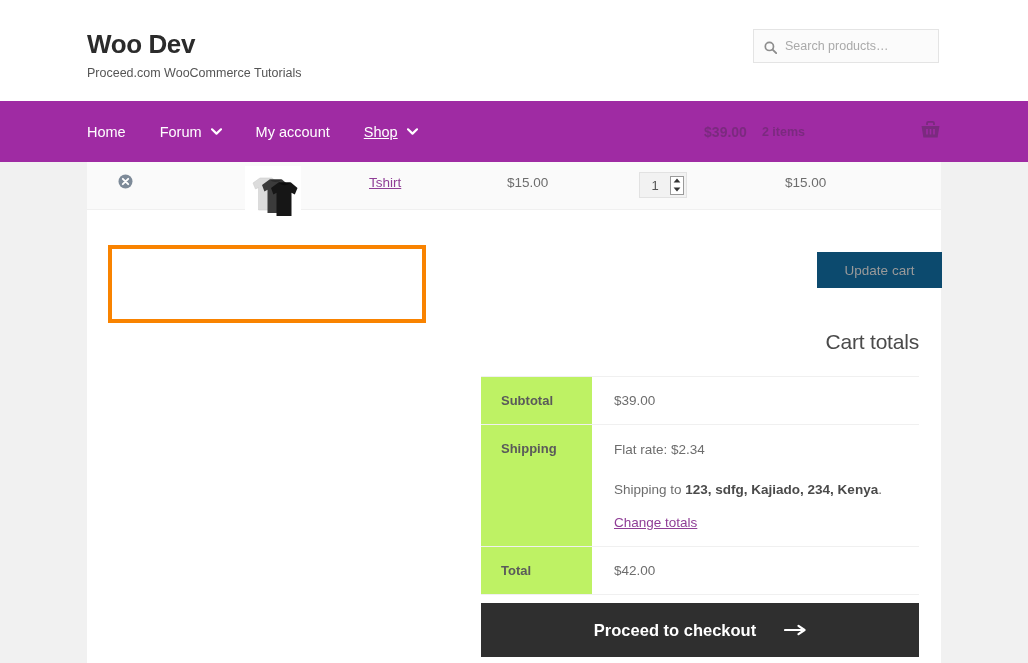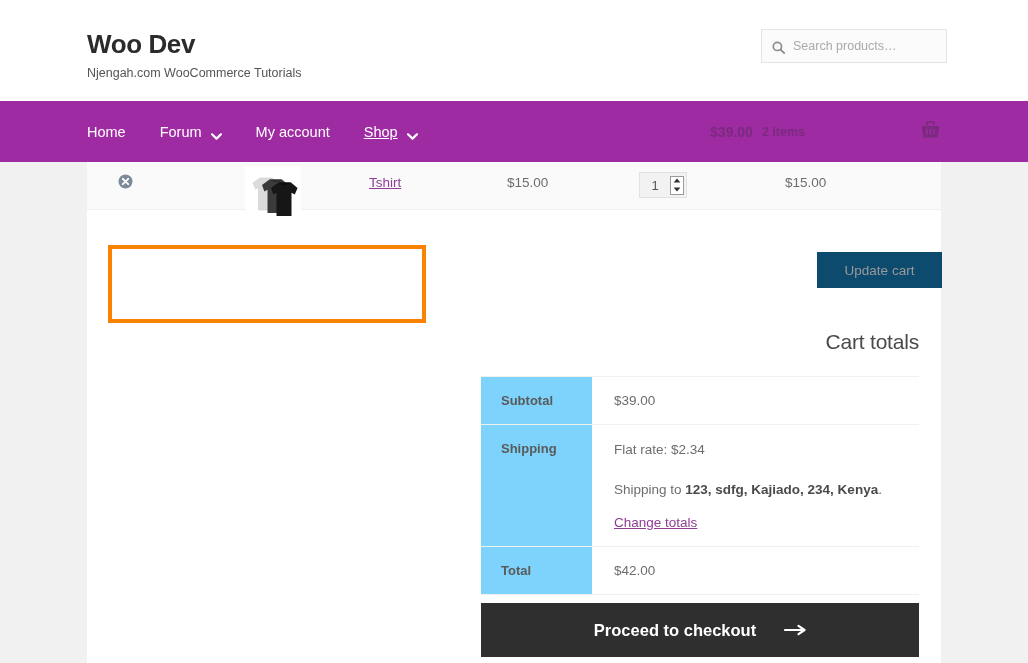--- a/index.html
+++ b/index.html
@@ -24,53 +24,53 @@
     letter-spacing: -0.4px; line-height: 30px;
   }
   .brand-tagline {
     font-size: 12.5px; color: #555555; margin-top: 7px; line-height: 14px;
   }
   .search-box {
     position: absolute; left: 753px; top: 29px;
     width: 186px; height: 34px;
     background: #fbfbfb;
     border: 1px solid #e4e4e4;
-    display: flex; align-items: center; padding: 0 10px; margin-left: 8px;
+    display: flex; align-items: center; padding: 0 10px;
   }
   .search-icon { width: 13px; height: 13px; flex: 0 0 auto; margin-right: 8px; }
   .search-input {
     border: none; outline: none; background: transparent;
     font-family: "Liberation Sans", sans-serif;
     font-size: 12.5px; color: #8c8c8c; width: 100%;
   }
   .search-input::placeholder { color: #aaaaaa; }
 
   
   .main-nav {
     position: absolute; top: 101px; left: 0;
     width: 1028px; height: 61px;
     background: #9f2ba3;
   }
   .nav-list {
     position: absolute; left: 87px; top: 0; height: 61px;
     display: flex; align-items: center; list-style: none;
   }
   .nav-item {
-    display: flex; align-items: flex-end;
+    display: flex; align-items: center;
     color: #ffffff; font-size: 14.5px;
     margin-right: 34px; cursor: pointer; white-space: nowrap;
   }
   .nav-item:last-child { margin-right: 0; text-decoration: underline; }
   .chev { margin-left: 9px; display: inline-flex; }
   .cart-summary {
     position: absolute; right: 87px; top: 0; height: 61px;
     display: flex; align-items: center; gap: 9px;
   }
   .cart-amount { font-size: 14px; font-weight: bold; color: #7b2a7f; }
-  .cart-count  { font-size: 12.5px; font-weight: bold; color: #7b2a7f; }
+  .cart-count  { font-size: 12.5px; font-weight: bold; color: #7b2a7f; margin-left: 6px; }
   .basket-icon { margin-left: 106px; }
 
   
   .content {
     position: absolute; top: 162px; left: 87px;
     width: 854px; height: 501px;
     background: #ffffff;
   }
 
   
@@ -137,21 +137,21 @@
   
   .cart-totals { position: absolute; left: 394px; top: 168px; width: 438px; }
   .totals-heading {
     font-size: 21px; color: #4a4a4a; font-weight: normal;
     letter-spacing: -0.2px; margin-bottom: 22px; text-align: right;
   }
   .totals-table { width: 438px; border-collapse: collapse; }
   .totals-table tr { border-bottom: 1px solid #f0f0f0; }
   .totals-table tr:first-child { border-top: 1px solid #f0f0f0; }
   .totals-table th {
-    width: 111px; background: #7dd3fc;
+    width: 111px; background: #bef264;
     text-align: left; vertical-align: top;
     padding: 16px 0 16px 20px;
     font-size: 13px; color: #5a5a5a; font-weight: bold;
   }
   .totals-table td {
     background: #ffffff; vertical-align: top;
     padding: 16px 0 16px 22px;
     font-size: 13.5px; color: #6d6d6d;
   }
   .shipping-method { line-height: 18px; }
@@ -173,21 +173,21 @@
   }
 </style>
 </head>
 <body>
 
 <div class="page">
 
   <div class="site-header">
     <div class="brand">
       <div class="brand-title">Woo Dev</div>
-      <div class="brand-tagline">Njengah.com WooCommerce Tutorials</div>
+      <div class="brand-tagline">Proceed.com WooCommerce Tutorials</div>
     </div>
 
     <div class="search-box">
       <span class="search-icon">
         <svg width="13" height="13" viewBox="0 0 13 13">
           <circle cx="5.4" cy="5.4" r="4.1" fill="none" stroke="#8d8d8d" stroke-width="1.7"></circle>
           <line x1="8.6" y1="8.6" x2="12.2" y2="12.2" stroke="#8d8d8d" stroke-width="1.9" stroke-linecap="round"></line>
         </svg>
       </span>
       <input class="search-input" type="text" placeholder="Search products…" style="">

